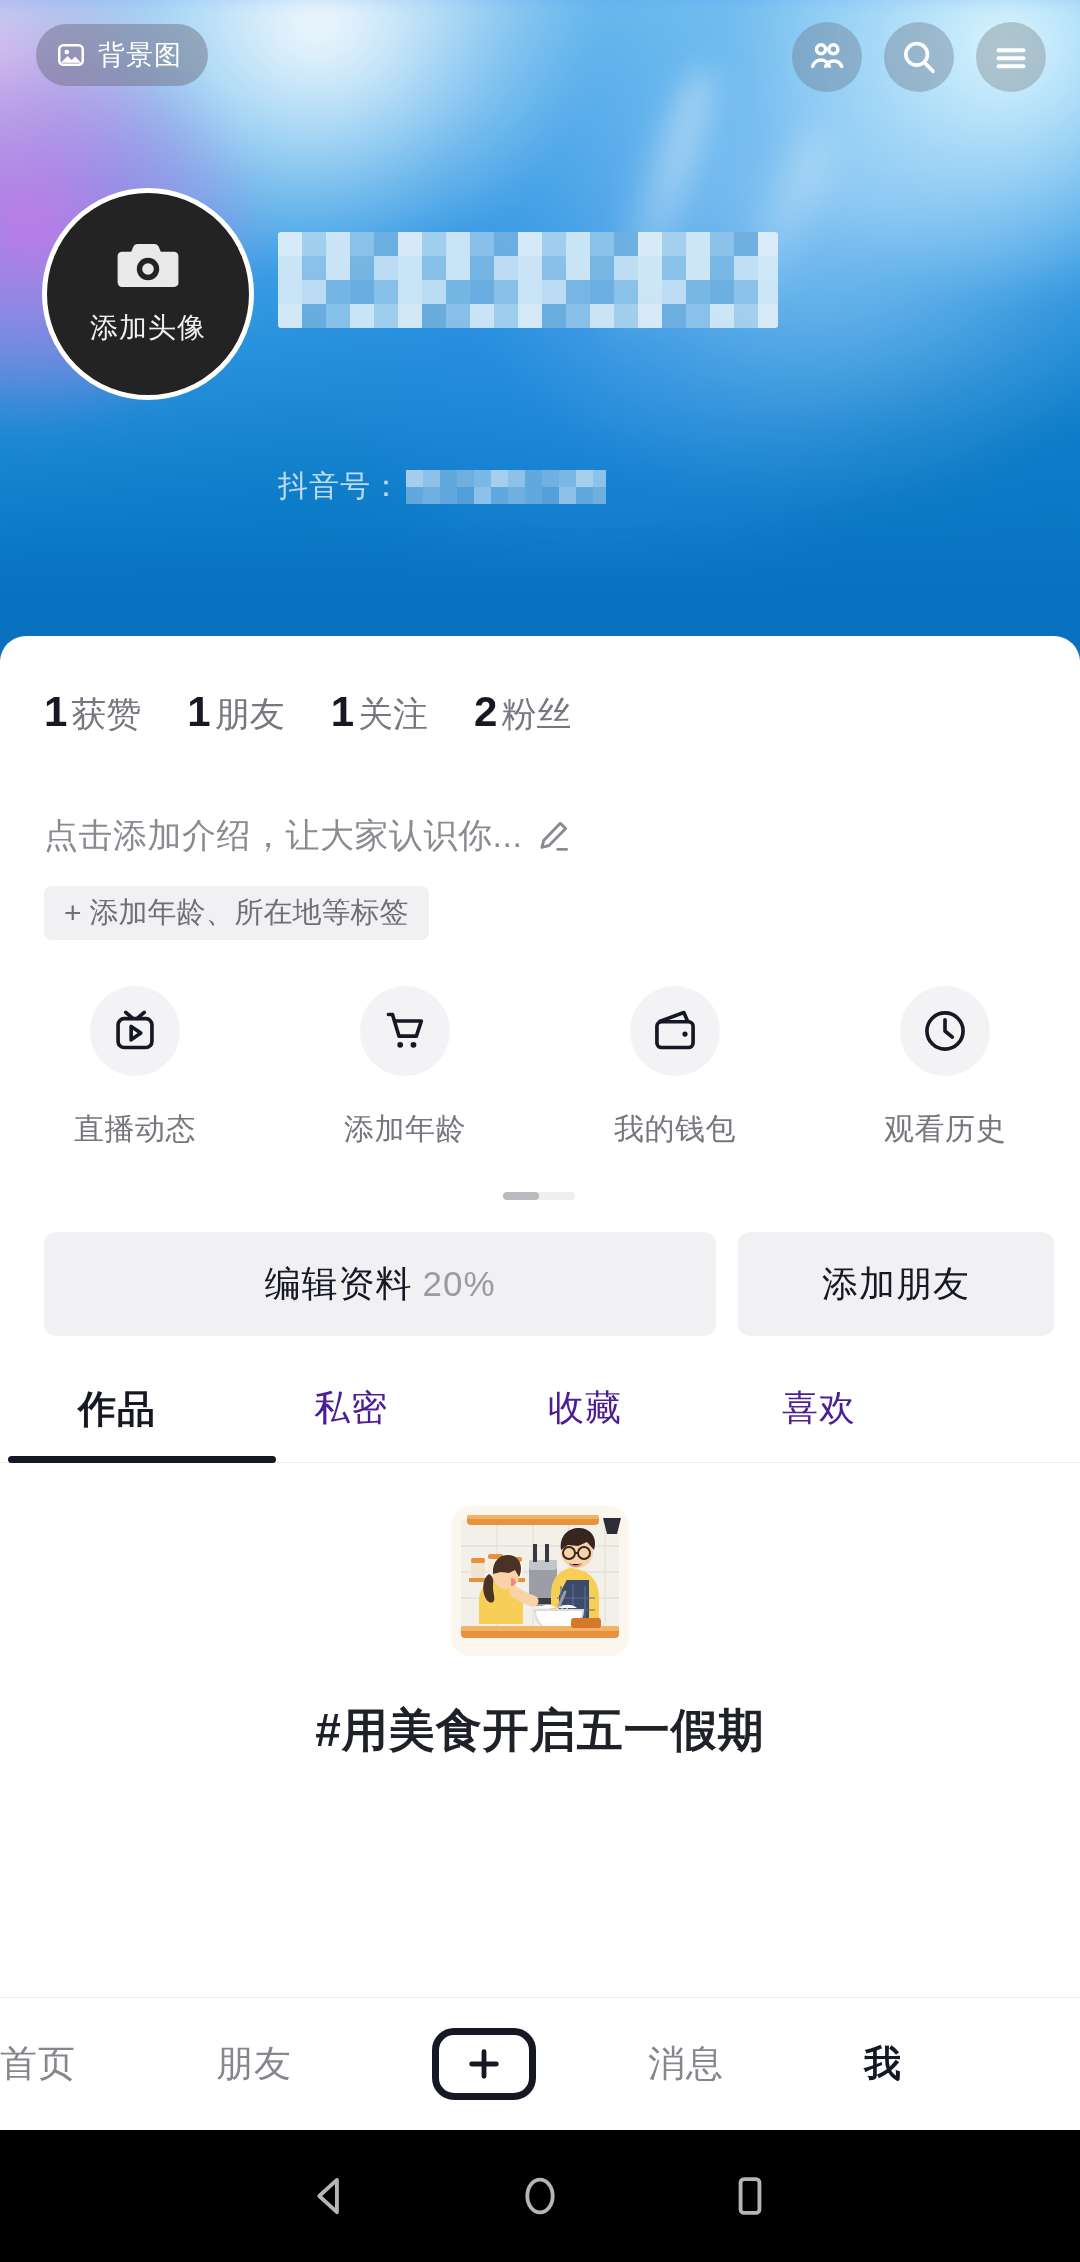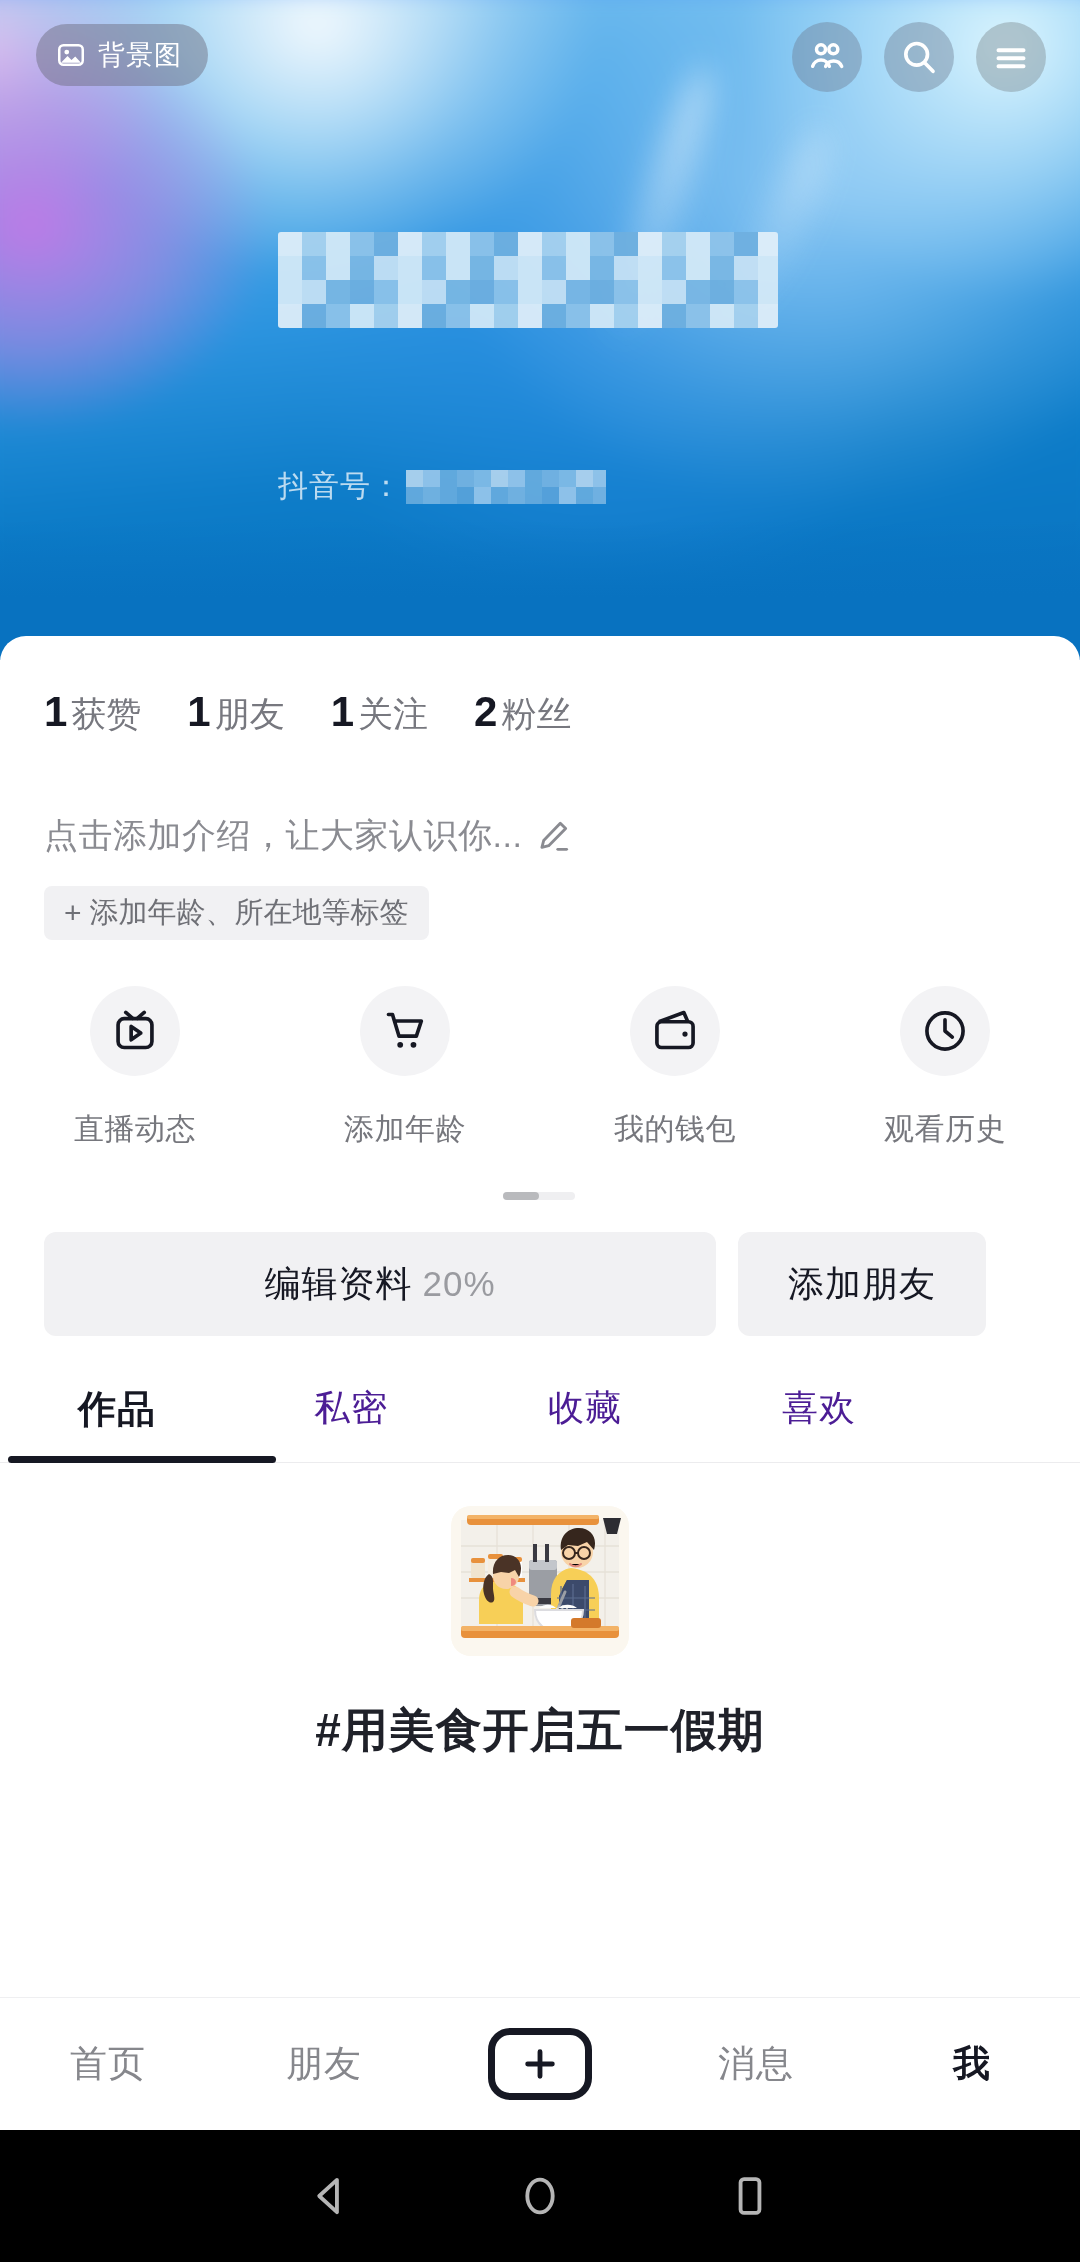--- a/index.html
+++ b/index.html
@@ -123,21 +123,21 @@
   .q-scroll i{display:block;width:36px;height:8px;border-radius:4px;background:#b9babd;}
 
   
   .actions{position:absolute;left:44px;top:596px;display:flex;gap:22px;}
   .act-btn{
     height:104px;border-radius:12px;background:#f1f1f3;
     display:flex;align-items:center;justify-content:center;
     font-size:36px;color:#161823;letter-spacing:1px;
   }
   .act-btn.primary{width:672px;}
-  .act-btn.secondary{width:248px;font-family:Liberation Mono, monospace;}
+  .act-btn.secondary{width:316px;font-family:Liberation Mono, monospace;}
   .act-pct{color:#9a9ba0;font-size:35px;margin-left:10px;}
 
   
   .tabs{position:absolute;left:0;top:748px;width:936px;display:flex;}
   .tab{flex:1;text-align:center;font-size:36px;color:#4c1d95;position:relative;padding-bottom:26px;letter-spacing:1px;}
   .tab.active{color:#161823;font-weight:bold;font-size:38px;}
   .tab-underline{
     position:absolute;left:8px;top:820px;width:268px;height:7px;border-radius:4px;background:#161823;
   }
   .tabs-sep{position:absolute;left:0;top:826px;width:1080px;height:1px;background:#ececee;}
@@ -146,21 +146,21 @@
   .empty{position:absolute;left:0;top:870px;width:1080px;display:flex;flex-direction:column;align-items:center;}
   .empty-illus{width:178px;height:150px;border-radius:20px;overflow:hidden;position:relative;background:#fdfaf4;}
   .empty-title{margin-top:44px;font-size:46px;font-weight:bold;color:#1f2129;letter-spacing:1px;white-space:nowrap;}
 
   
   .tabbar{
     position:absolute;left:0;bottom:132px;width:1080px;height:132px;
     background:#fff;border-top:1px solid #efeff1;
     display:flex;align-items:center;
   }
-  .tb-item{flex:1;display:flex;align-items:center;justify-content:center;
+  .tb-item{flex:1;display:flex;align-items:center;justify-content:flex-start;
     font-size:37px;color:#86878c;letter-spacing:1px;}
   .tb-item.active{color:#161823;font-weight:bold;}
   .tb-plus{
     width:104px;height:72px;border-radius:22px;border:7px solid #161823;
     display:flex;align-items:center;justify-content:center;box-sizing:border-box;
   }
   .tb-plus svg{display:block;}
 
   
   .sysnav{
@@ -212,20 +212,30 @@
       </div>
       <div class="hdr-btn">
         <span>
           <svg width="40" height="40" viewBox="0 0 24 24" fill="none">
             <path d="M4.5 8h15M4.5 12.8h15M4.5 17.6h15" stroke="#fff" stroke-width="2.4" stroke-linecap="round"></path>
           </svg>
         </span>
       </div>
     </div>
 
+    <div class="avatar-wrap">
+      <span class="avatar-cam">
+        <svg width="68" height="60" viewBox="0 0 34 30" fill="none">
+          <path d="M4 8.4h4.6l1.1-2.6a2 2 0 0 1 1.9-1.3h8.8a2 2 0 0 1 1.9 1.3l1.1 2.6H30a2.2 2.2 0 0 1 2.2 2.2v12.6A2.2 2.2 0 0 1 30 26H4a2.2 2.2 0 0 1-2.2-2.2V10.6A2.2 2.2 0 0 1 4 8.4z" fill="#e9e9e9"></path>
+          <circle cx="17" cy="17" r="5.6" fill="#232323"></circle>
+          <circle cx="17" cy="17" r="2.9" fill="#e9e9e9"></circle>
+        </svg>
+      </span>
+      <span class="avatar-label">添加头像</span>
+    </div>
 
     <div class="name-block">
       <div class="name-mosaic" id="nameMosaic">
           <i style="left:0px;top:0px;width:24px;height:24px;background:#e2f0fa;"></i>
           <i style="left:24px;top:0px;width:24px;height:24px;background:#a9d3ef;"></i>
           <i style="left:48px;top:0px;width:24px;height:24px;background:#d6ebf8;"></i>
           <i style="left:72px;top:0px;width:24px;height:24px;background:#8fc4ea;"></i>
           <i style="left:96px;top:0px;width:24px;height:24px;background:#6fb0e0;"></i>
           <i style="left:120px;top:0px;width:24px;height:24px;background:#e2f0fa;"></i>
           <i style="left:144px;top:0px;width:24px;height:24px;background:#a9d3ef;"></i>

